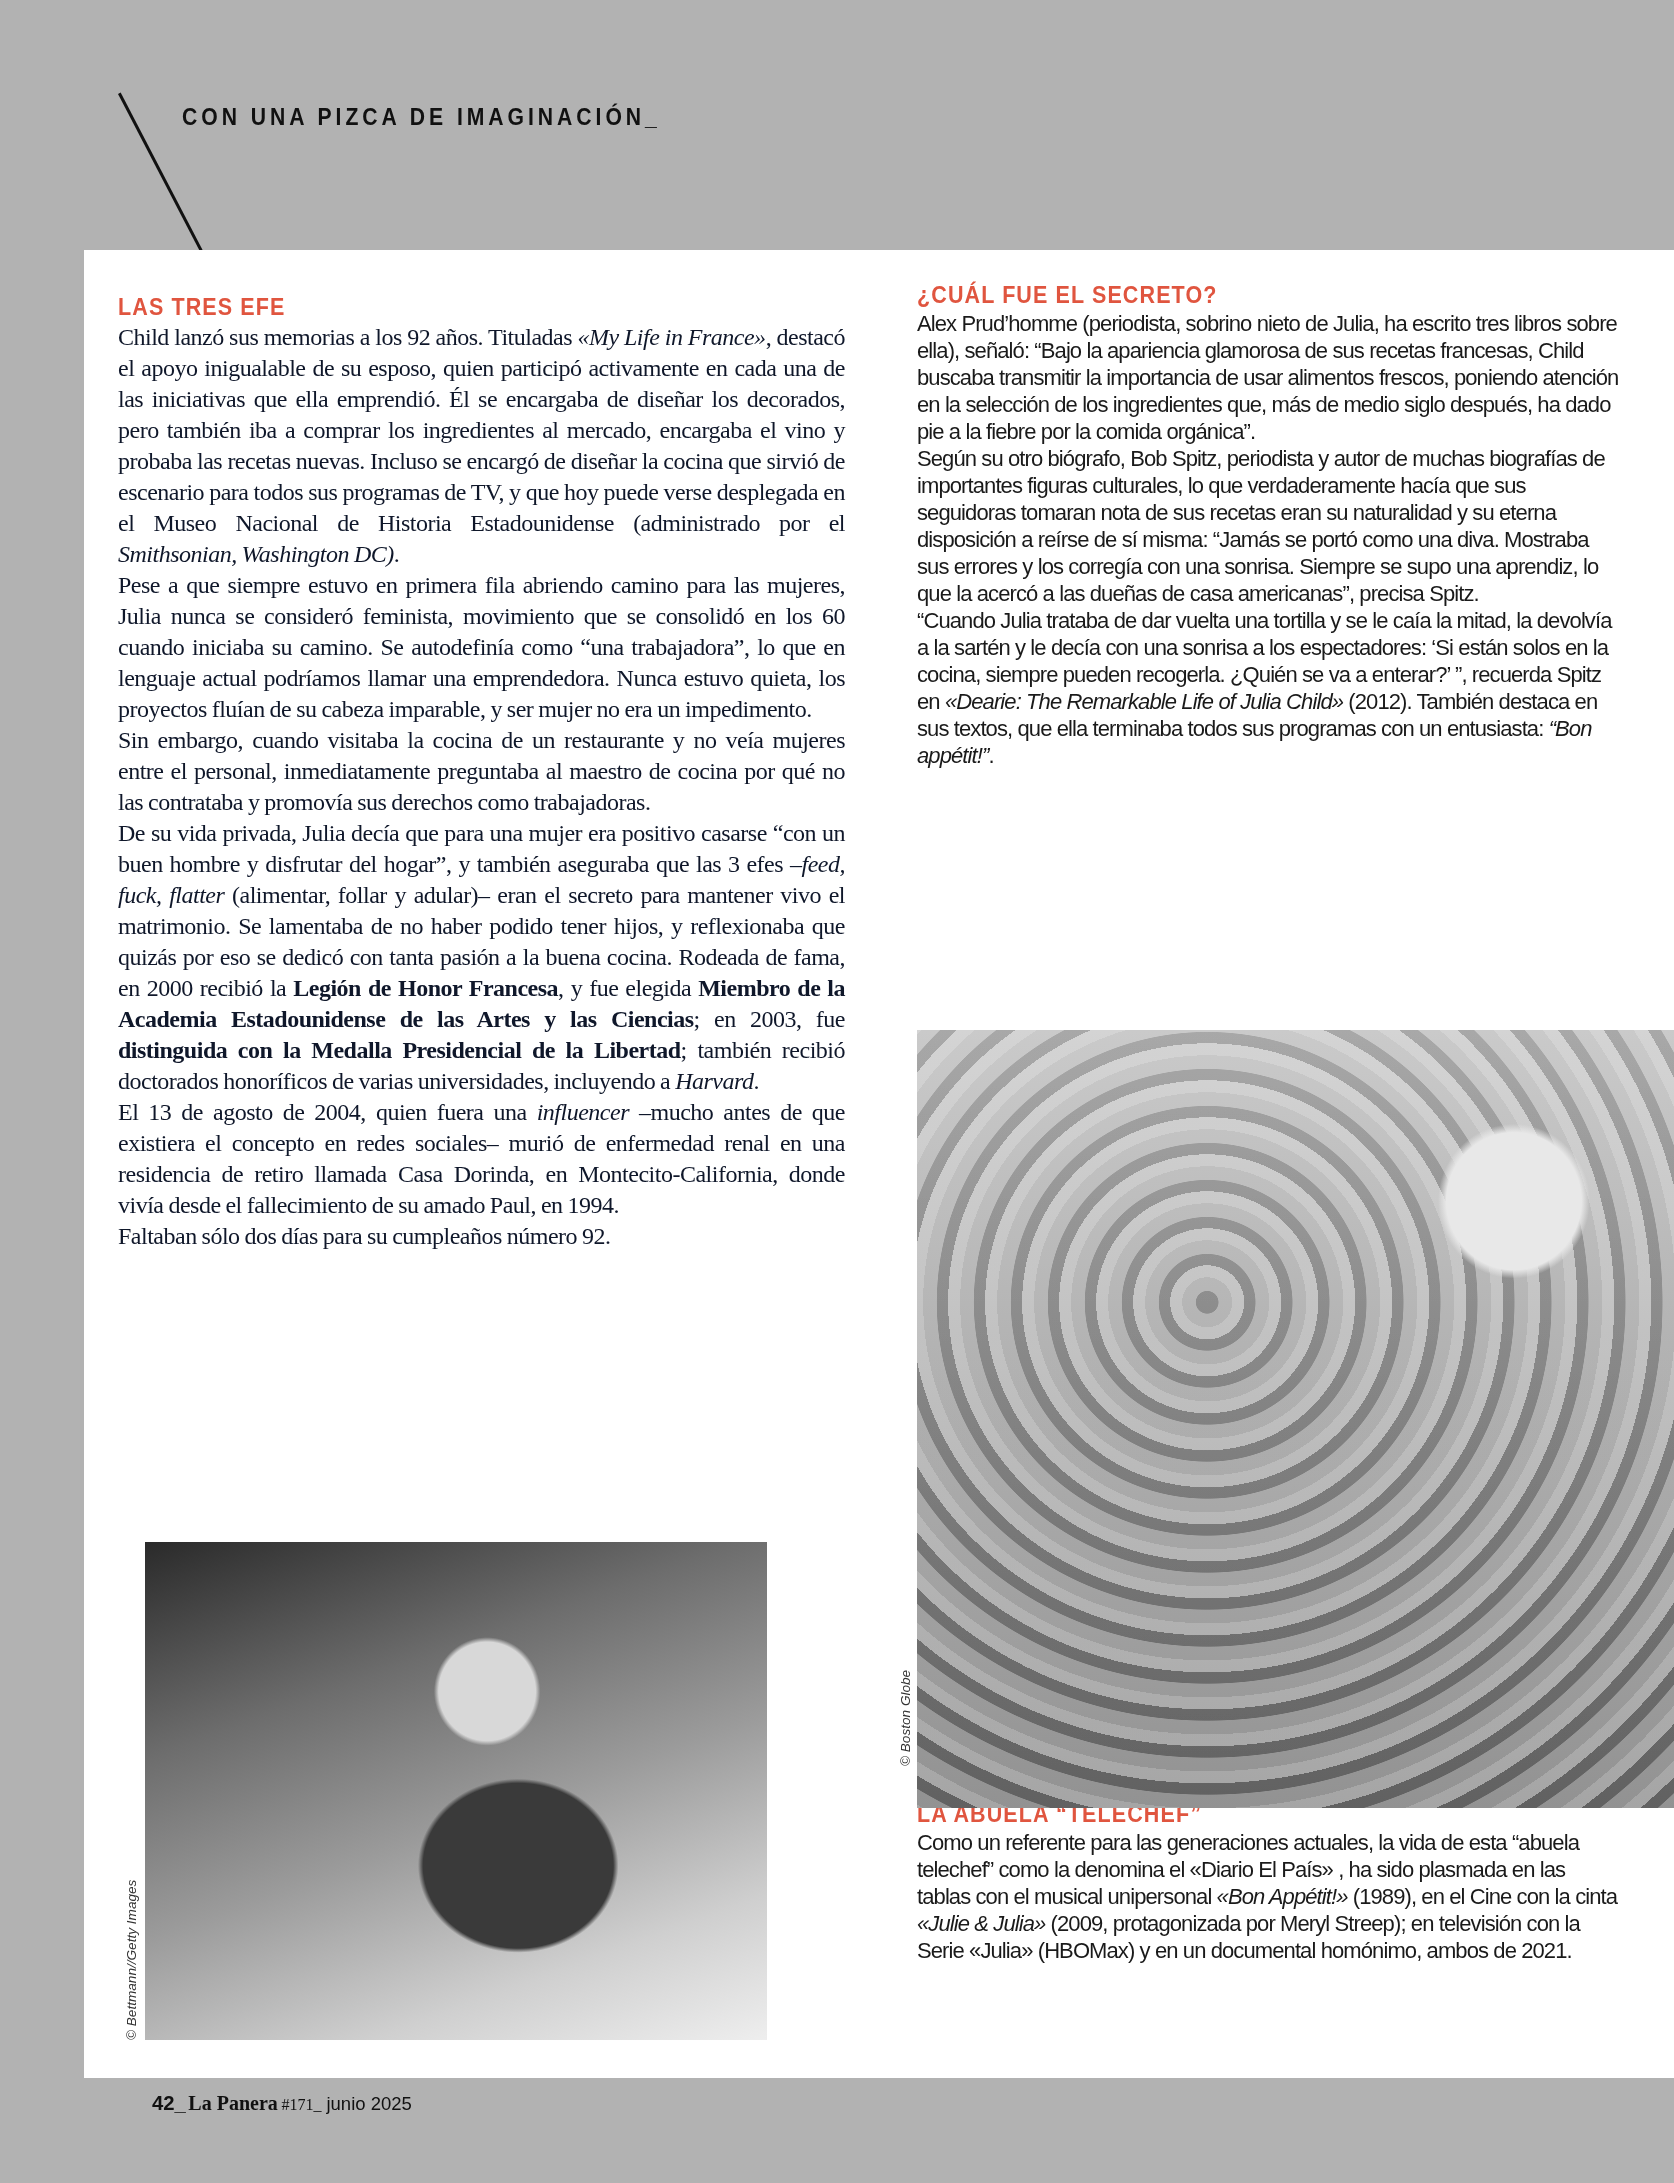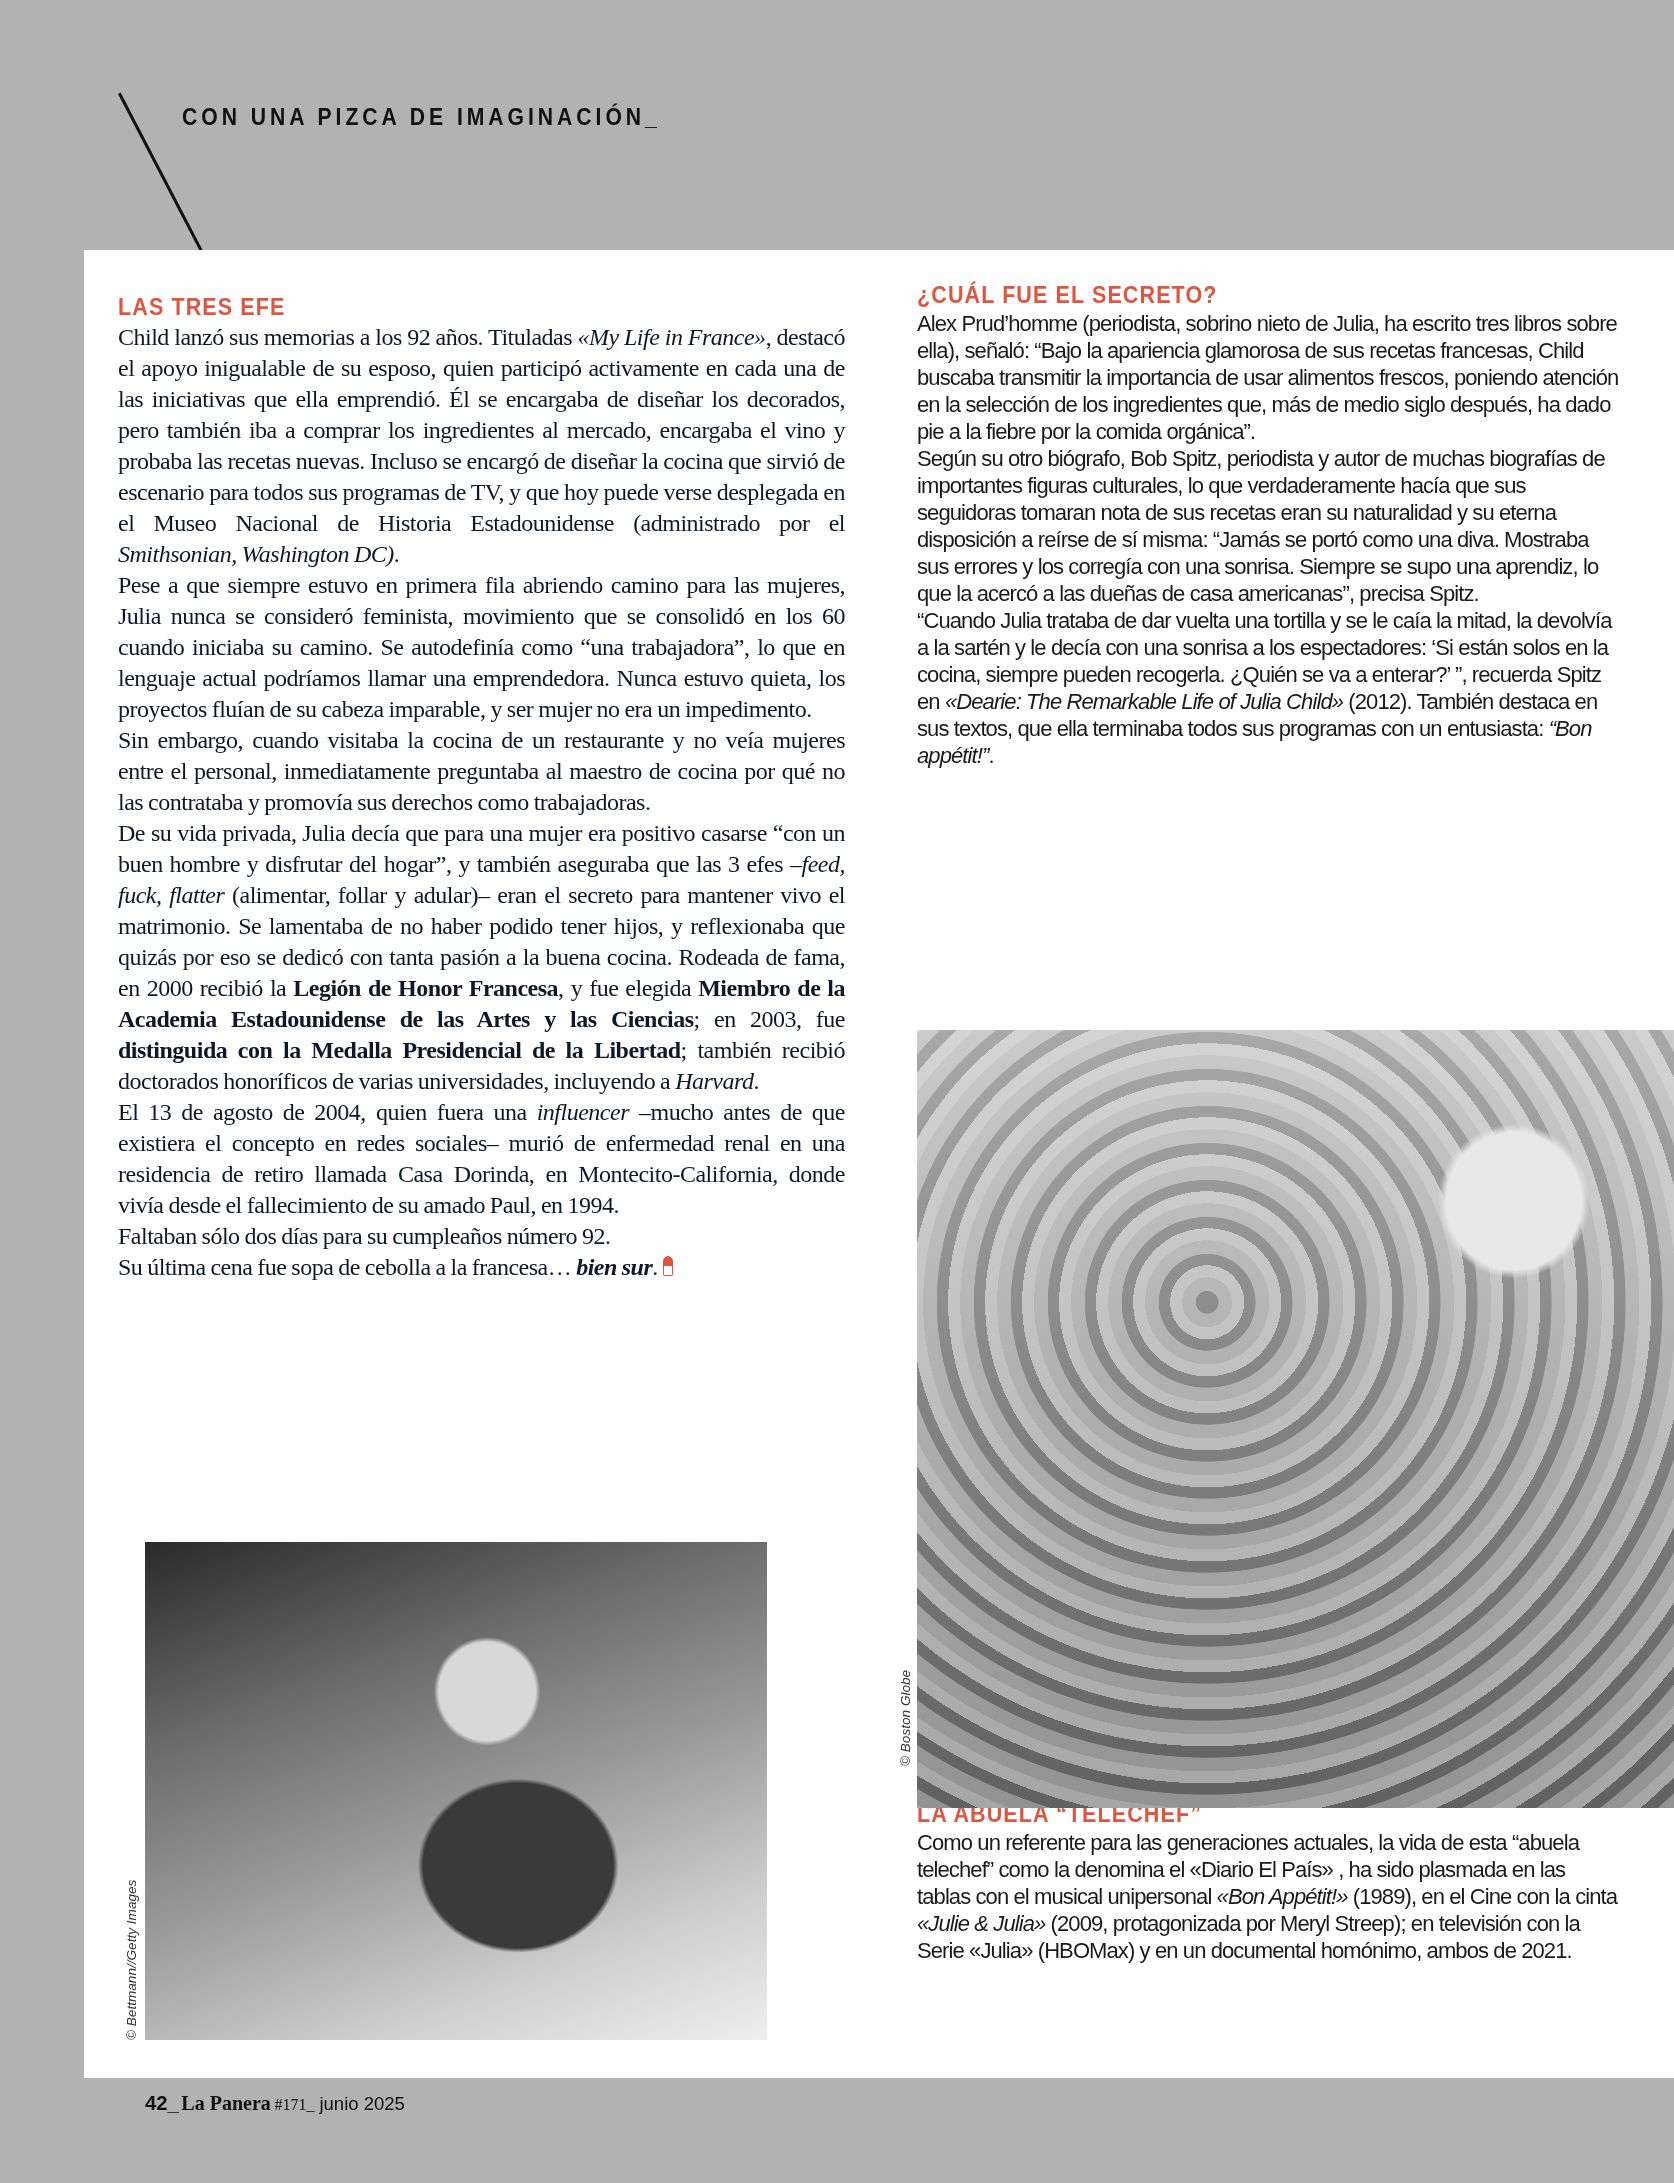--- a/index.html
+++ b/index.html
@@ -66,21 +66,21 @@
     font-family:"Liberation Sans", sans-serif; font-size:16px; color:rgba(255,255,255,0.0);
   }
   .credit {
     position:absolute; font-family:"Liberation Sans", sans-serif; font-style:italic;
     font-size:13.6px; color:#333; white-space:nowrap;
     transform:rotate(-90deg); transform-origin:left top;
   }
   .credit-left { left:124px; top:2040px; }
   .credit-right { left:898px; top:1766px; }
   .footer {
-    position:absolute; left:145px; top:2092px; white-space:nowrap;
+    position:absolute; left:152px; top:2092px; white-space:nowrap;
     font-size:20px; color:#111;
   }
   .footer .page { font-family:"Liberation Sans", sans-serif; font-weight:bold; font-size:20.3px; }
   .footer .mag { font-family:"Liberation Serif", serif; font-weight:bold; font-size:20px; margin-left:2.5px; }
   .footer .issue { font-family:"Liberation Serif", serif; font-size:16px; margin-left:3.7px; }
   .footer .date { font-family:"Liberation Sans", sans-serif; font-size:18.5px; margin-left:5px; }
 </style>
 </head>
 <body>
 
@@ -91,21 +91,20 @@
 
 <div class="col col-left">
   <div class="heading">LAS TRES EFE</div>
   <div class="serif-text">
     <p><span>Child lanzó sus memorias a los 92 años. Tituladas </span><i>«My Life in France»</i><span>, destacó el apoyo inigualable de su esposo, quien participó activamente en cada una de las iniciativas que ella emprendió. Él se encargaba de diseñar los decorados, pero también iba a comprar los ingredientes al mercado, encargaba el vino y probaba las recetas nuevas. Incluso se encargó de diseñar la cocina que sirvió de escenario para todos sus programas de TV, y que hoy puede verse desplegada en el Museo Nacional de Historia Estadounidense (administrado por el </span><i>Smithsonian, Washington DC)</i><span>.</span></p>
     <p>Pese a que siempre estuvo en primera fila abriendo camino para las mujeres, Julia nunca se consideró feminista, movimiento que se consolidó en los 60 cuando iniciaba su camino. Se autodefinía como “una trabajadora”, lo que en lenguaje actual podríamos llamar una emprendedora. Nunca estuvo quieta, los proyectos fluían de su cabeza imparable, y ser mujer no era un impedimento.</p>
     <p>Sin embargo, cuando visitaba la cocina de un restaurante y no veía mujeres entre el personal, inmediatamente preguntaba al maestro de cocina por qué no las contrataba y promovía sus derechos como trabajadoras.</p>
     <p><span>De su vida privada, Julia decía que para una mujer era positivo casarse “con un buen hombre y disfrutar del hogar”, y también aseguraba que las 3 efes –</span><i>feed, fuck, flatter</i><span> (alimentar, follar y adular)– eran el secreto para mantener vivo el matrimonio. Se lamentaba de no haber podido tener hijos, y reflexionaba que quizás por eso se dedicó con tanta pasión a la buena cocina. Rodeada de fama, en 2000 recibió la </span><b>Legión de Honor Francesa</b><span>, y fue elegida </span><b>Miembro de la Academia Estadounidense de las Artes y las Ciencias</b><span>; en 2003, fue </span><b>distinguida con la Medalla Presidencial de la Libertad</b><span>; también recibió doctorados honoríficos de varias universidades, incluyendo a </span><i>Harvard</i><span>.</span></p>
     <p><span>El 13 de agosto de 2004, quien fuera una </span><i>influencer</i><span> –mucho antes de que existiera el concepto en redes sociales– murió de enfermedad renal en una residencia de retiro llamada Casa Dorinda, en Montecito-California, donde vivía desde el fallecimiento de su amado Paul, en 1994.</span></p>
     <p>Faltaban sólo dos días para su cumpleaños número 92.</p>
-    <p style="text-align:left"><span>Su última cena fue sopa de cebolla a la francesa… </span><b><i>bien sur</i></b><span>.</span><span class="endmark"></span></p>
   </div>
 </div>
 
 <div class="col col-right">
   <div class="heading">¿CUÁL FUE EL SECRETO?</div>
   <div class="sans-text">
     <p>Alex Prud’homme (periodista, sobrino nieto de Julia, ha escrito tres libros sobre ella), señaló: “Bajo la apariencia glamorosa de sus recetas francesas, Child buscaba transmitir la importancia de usar alimentos frescos, poniendo atención en la selección de los ingredientes que, más de medio siglo después, ha dado pie a la fiebre por la comida orgánica”.</p>
     <p>Según su otro biógrafo, Bob Spitz, periodista y autor de muchas biografías de importantes figuras culturales, lo que verdaderamente hacía que sus seguidoras tomaran nota de sus recetas eran su naturalidad y su eterna disposición a reírse de sí misma: “Jamás se portó como una diva. Mostraba sus errores y los corregía con una sonrisa. Siempre se supo una aprendiz, lo que la acercó a las dueñas de casa americanas”, precisa Spitz.</p>
     <p><span>“Cuando Julia trataba de dar vuelta una tortilla y se le caía la mitad, la devolvía a la sartén y le decía con una sonrisa a los espectadores: ‘Si están solos en la cocina, siempre pueden recogerla. ¿Quién se va a enterar?’ ”, recuerda Spitz en </span><i>«Dearie: The Remarkable Life of Julia Child»</i><span> (2012). También destaca en sus textos, que ella terminaba todos sus programas con un entusiasta: </span><i>“Bon appétit!”</i><span>.</span></p>
   </div>

